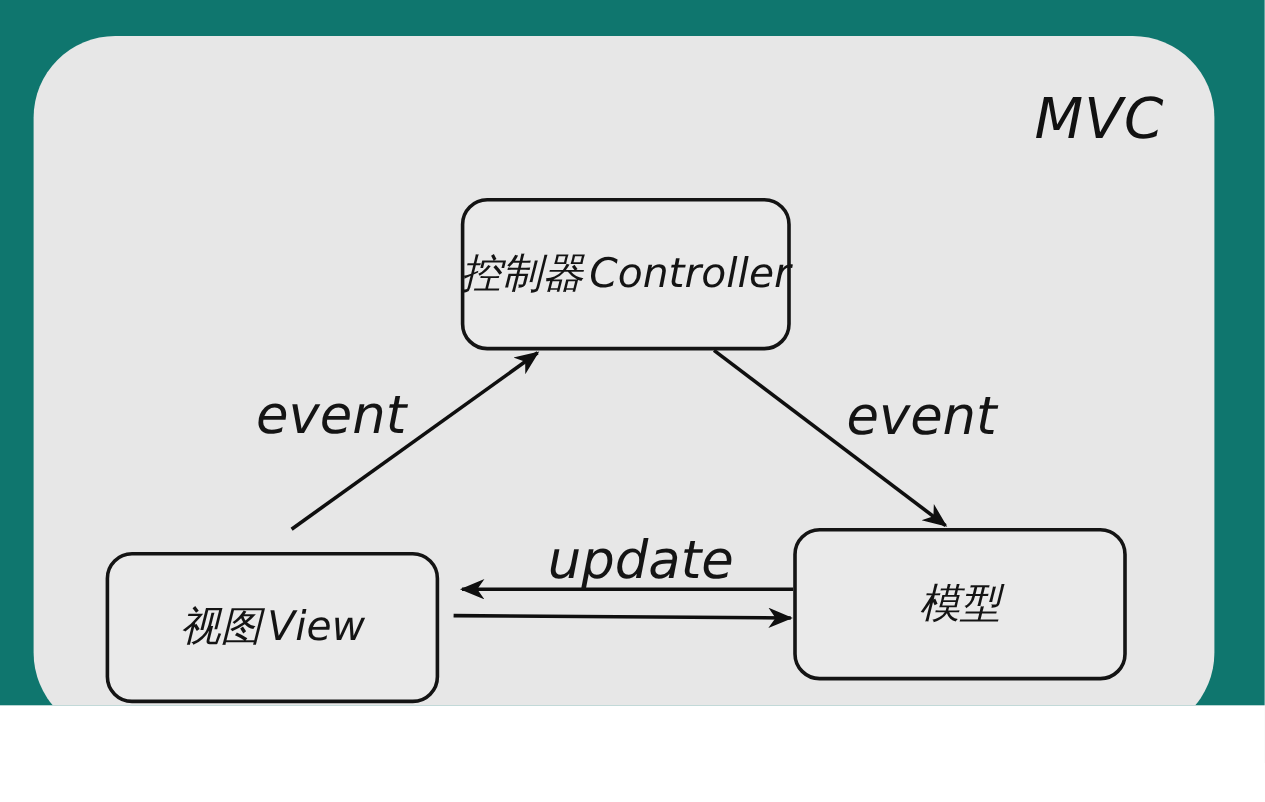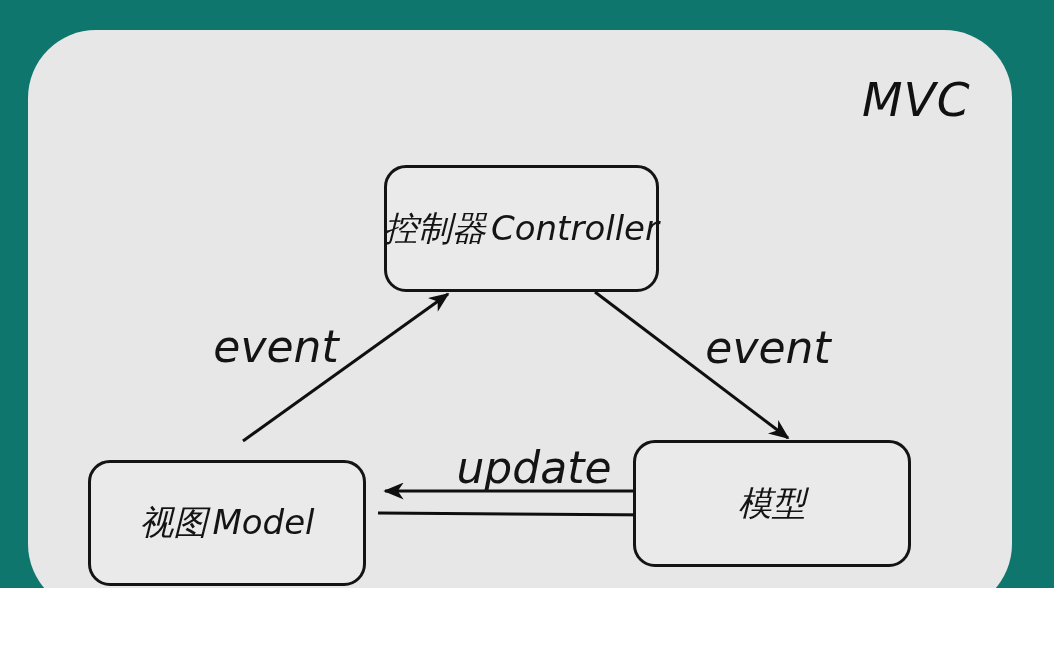--- a/index.html
+++ b/index.html
@@ -55,21 +55,21 @@
     line-height: 1.1;
     white-space: nowrap;
   }
   .node .en {
     font-size: 34px;
     line-height: 1.1;
     white-space: nowrap;
   }
   .node-controller { left: 384px; top: 165px; width: 275px; height: 127px; }
   .node-view       { left: 88px; top: 440px; width: 278px; height: 126px; margin-top: 20px; }
-  .node-model      { left: 633px; top: 440px; width: 278px; height: 127px; text-align: center; }
+  .node-model      { left: 661px; top: 440px; width: 278px; height: 127px; text-align: center; }
 
   .edge-label {
     position: absolute;
     transform: translate(-50%, -50%);
     font-size: 44px;
     color: #141414;
     line-height: 1;
     white-space: nowrap;
   }
   .label-event  { left: 276px; top: 347px; }
@@ -112,21 +112,21 @@
     <path class="edge" d="M 378 513 L 659 515" marker-end="url(#arrowhead)"></path>
   </svg>
 
   <div class="node node-controller">
     <div class="zh">控制器</div>
     <div class="en">Controller</div>
   </div>
 
   <div class="node node-view">
     <div class="zh">视图</div>
-    <div class="en">Model</div>
+    <div class="en">View</div>
   </div>
 
   <div class="node node-model">
     <div class="zh">模型</div>
   </div>
 
   <div class="edge-label label-event">event</div>
   <div class="edge-label label-notify">event</div>
   <div class="edge-label label-update">update</div>
 

